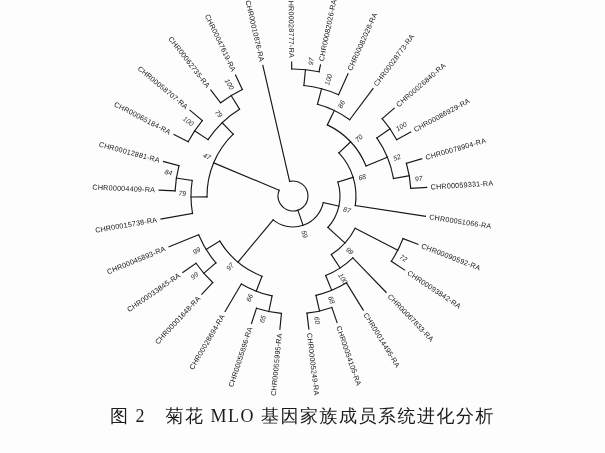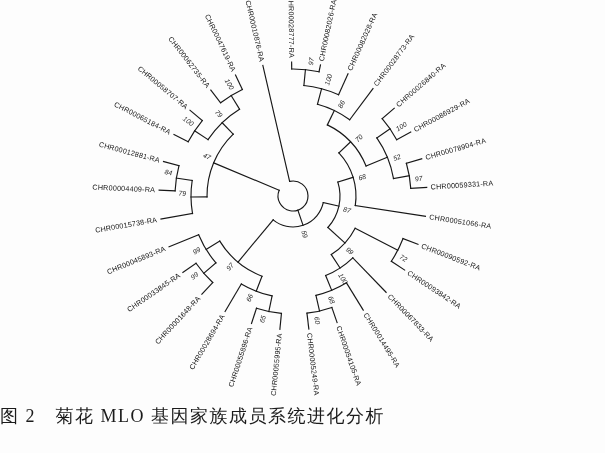--- a/index.html
+++ b/index.html
@@ -5,21 +5,21 @@
   html,body{margin:0;padding:0;background:#ffffff;}
   .page{
     width:605px;height:453px;position:relative;background:#fdfdfd;overflow:hidden;
     font-family:"Liberation Sans",sans-serif;
   }
   svg{display:block;}
   .branch{stroke:#171717;stroke-width:1.15;fill:none;stroke-linecap:square;}
   text.leaf{font-family:"Liberation Sans",sans-serif;font-size:7.2px;fill:#141414;letter-spacing:.2px;}
   text.boot{font-family:"Liberation Sans",sans-serif;font-style:italic;font-size:6.8px;fill:#232323;}
   .caption{
-    position:absolute;left:0;right:0;top:404px;
+    position:absolute;left:0;right:0;top:404px;text-align:center;
     font-family:"Liberation Serif",serif;font-size:18px;color:#1b1b1b;letter-spacing:1.5px;
   }
 </style>
 </head>
 <body>
 
 <div class="page">
   <svg width="605" height="402" viewBox="0 0 605 402" xmlns="http://www.w3.org/2000/svg">
       <path d="M 289.62573418484203 181.38444902822147 A 15 15 0 1 1 279.1608837461386 190.2139079412691" class="branch"></path>
       <line x1="289.62573418484203" y1="181.38444902822147" x2="262.8565587179221" y2="65.43441131877847" class="branch"></line>

